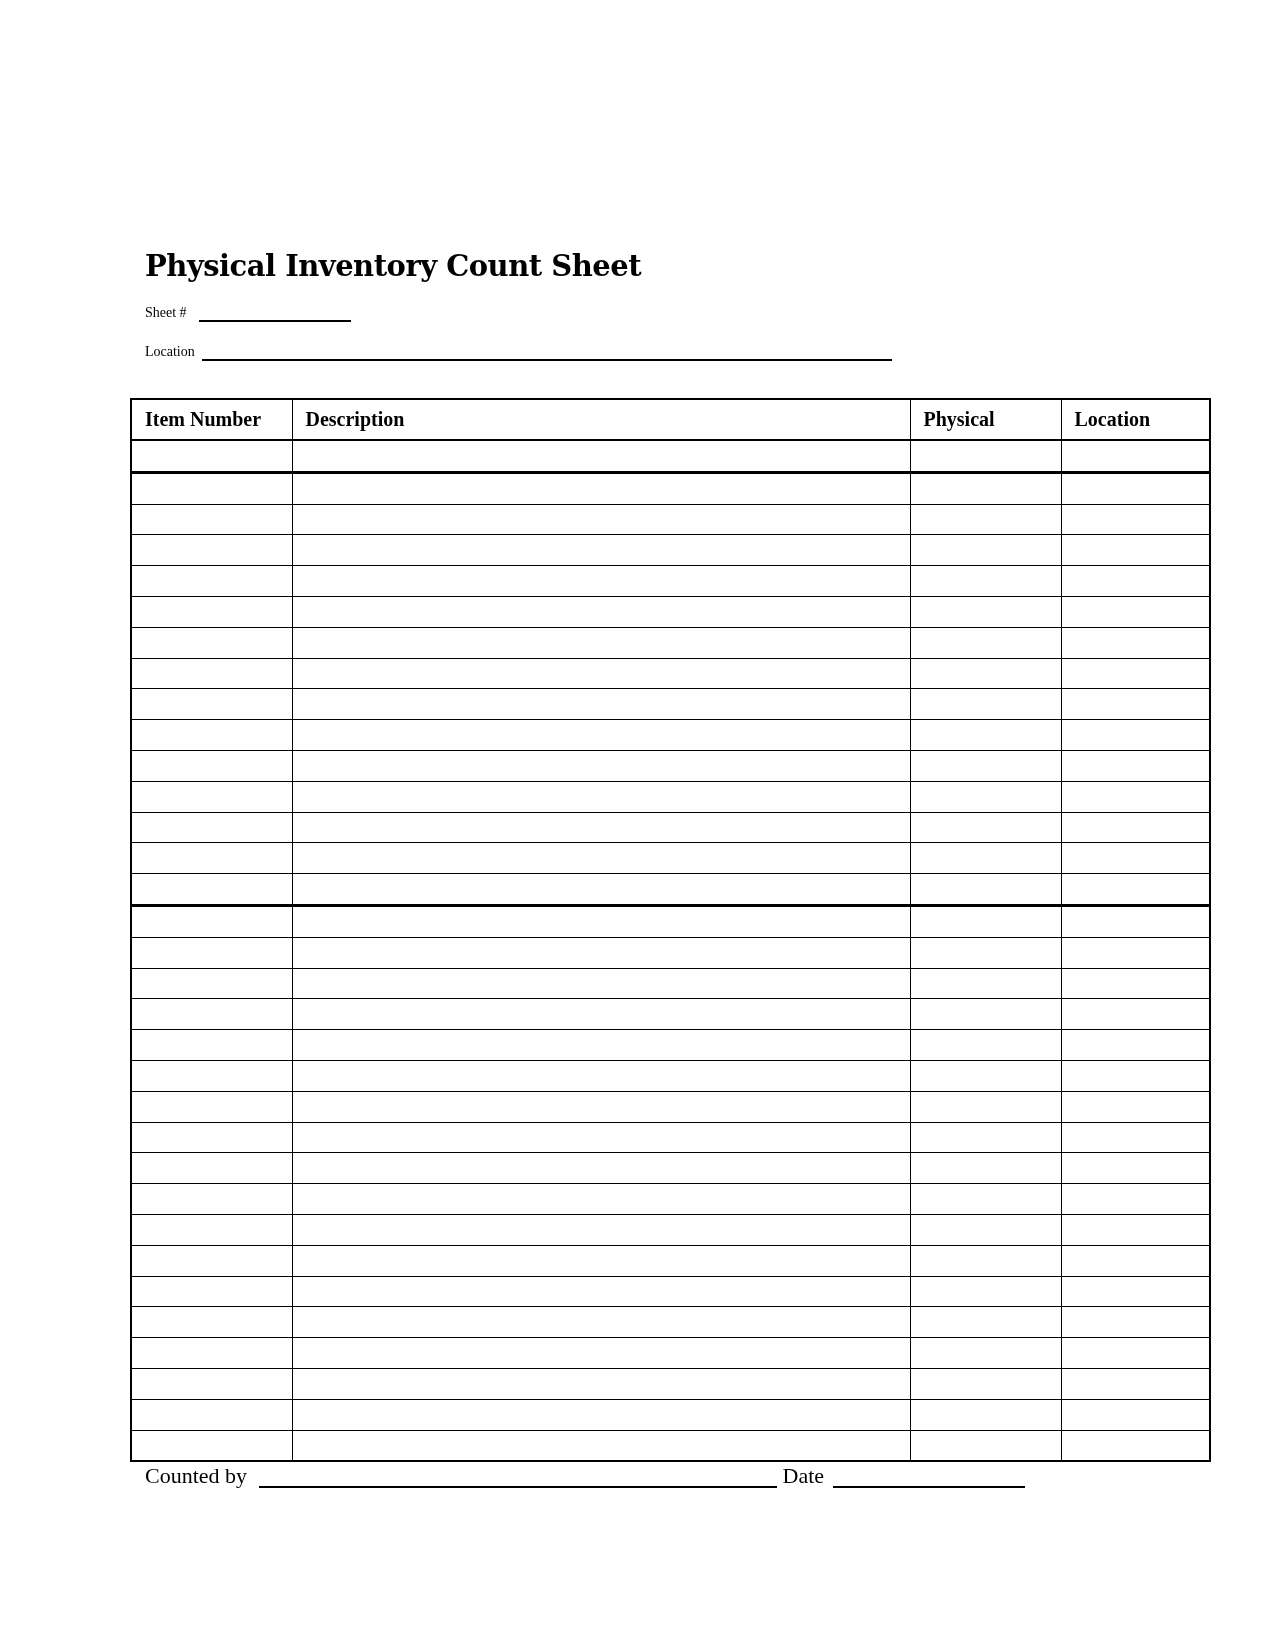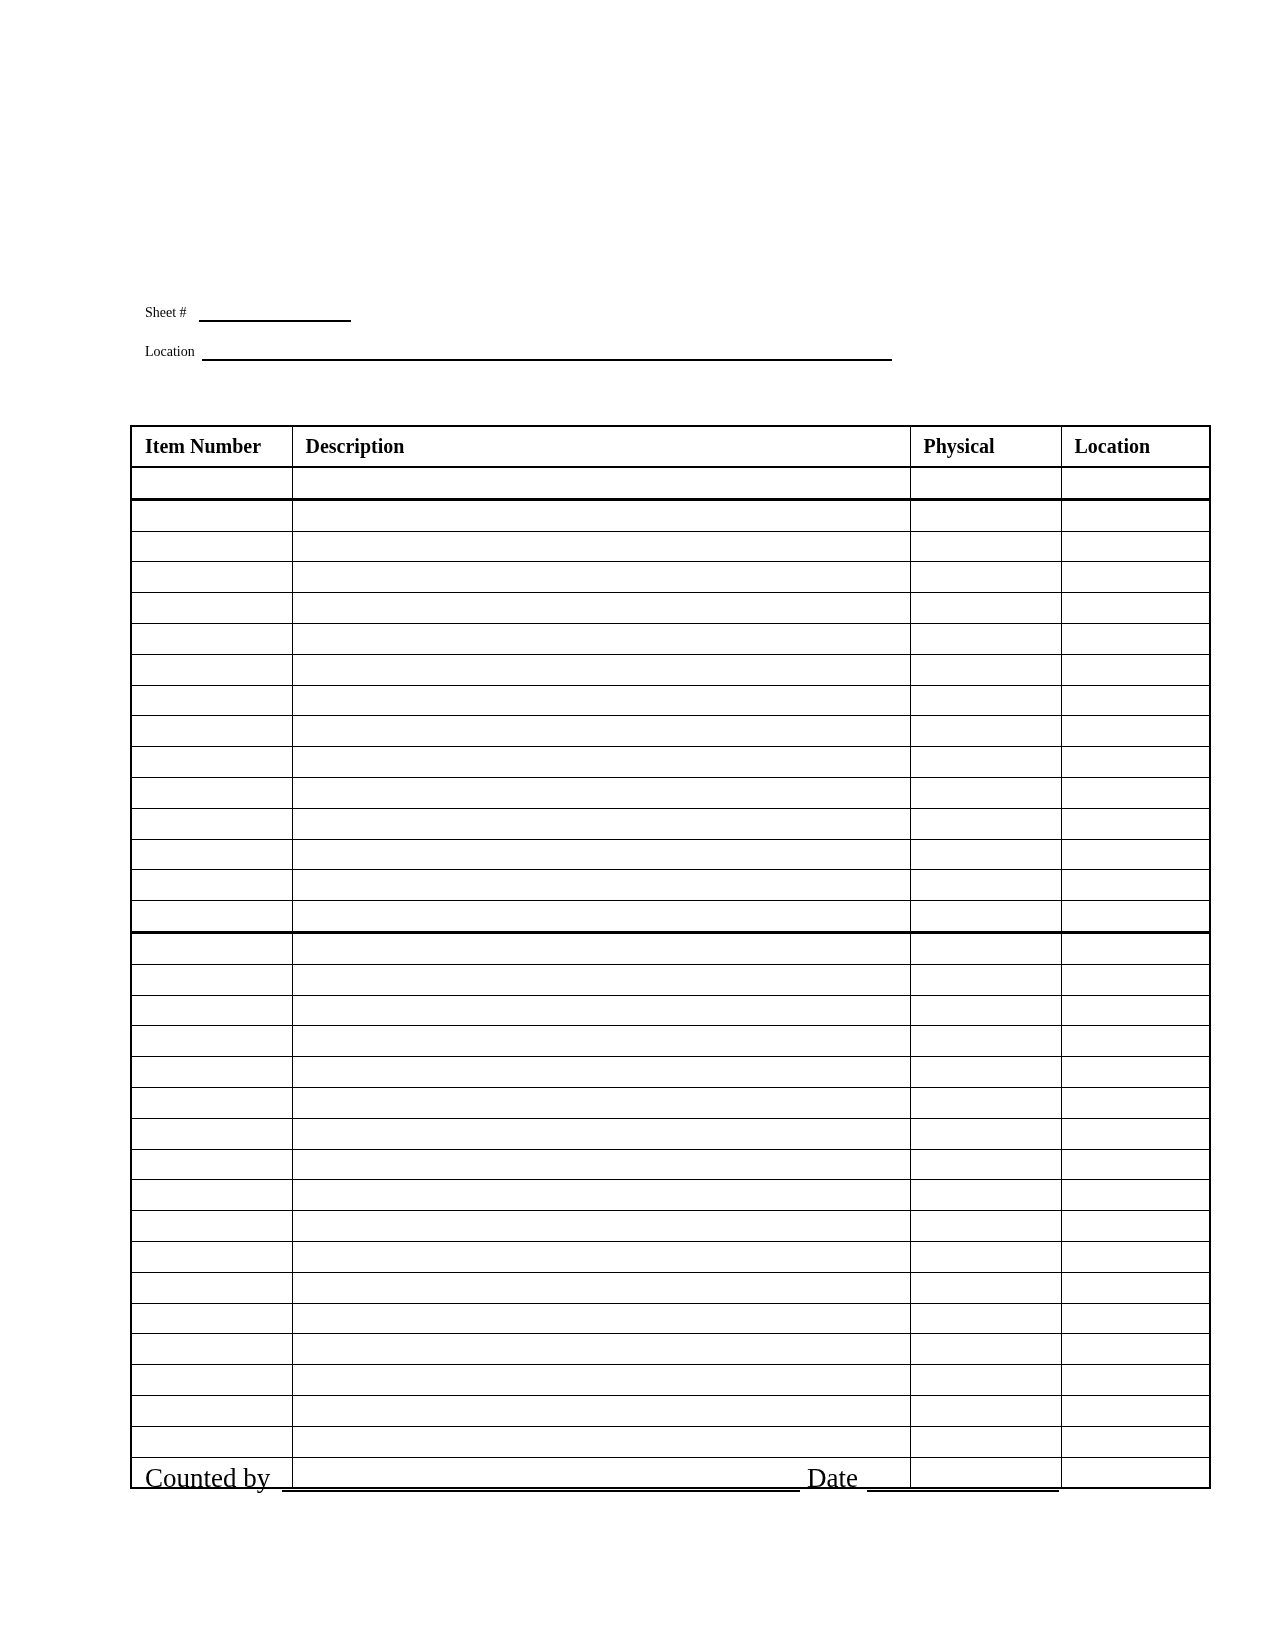--- a/index.html
+++ b/index.html
@@ -41,21 +41,21 @@
     vertical-align: -5px;
   }
   .blank-sheet      { width: 152px; margin-left: 12px; }
   .blank-location   { width: 690px; margin-left: 7px;  }
   .blank-counted-by { width: 518px; margin-left: 12px; }
   .blank-date       { width: 192px; margin-left: 9px;  }
 
   table.inv {
     position: absolute;
     left: 130px;
-    top: 425px;
+    top: 398px;
     border-collapse: collapse;
     table-layout: fixed;
     width: 1079px;
     border: 2px solid #000000;
   }
   table.inv th, table.inv td {
     border: 1px solid #000000;
     padding: 0;
   }
   table.inv th {
@@ -71,29 +71,30 @@
   table.inv td {
     height: 29.8px;
   }
   table.inv tr.thick-after td {
     border-bottom: 3px solid #000000;
   }
   .footer-line {
     position: absolute;
     left: 145px;
     top: 1463px;
-    font-size: 27px;
+    font-size: 22px;
     white-space: nowrap;
   }
 </style>
 </head>
 <body>
 
 <div class="page">
 
+  <div class="doc-title">Physical Inventory Count Sheet</div>
 
   <div class="field-line sheet-line">
     <span>Sheet #</span><span class="blank blank-sheet"></span>
   </div>
 
   <div class="field-line location-line">
     <span>Location</span><span class="blank blank-location"></span>
   </div>
 
   <table class="inv">

